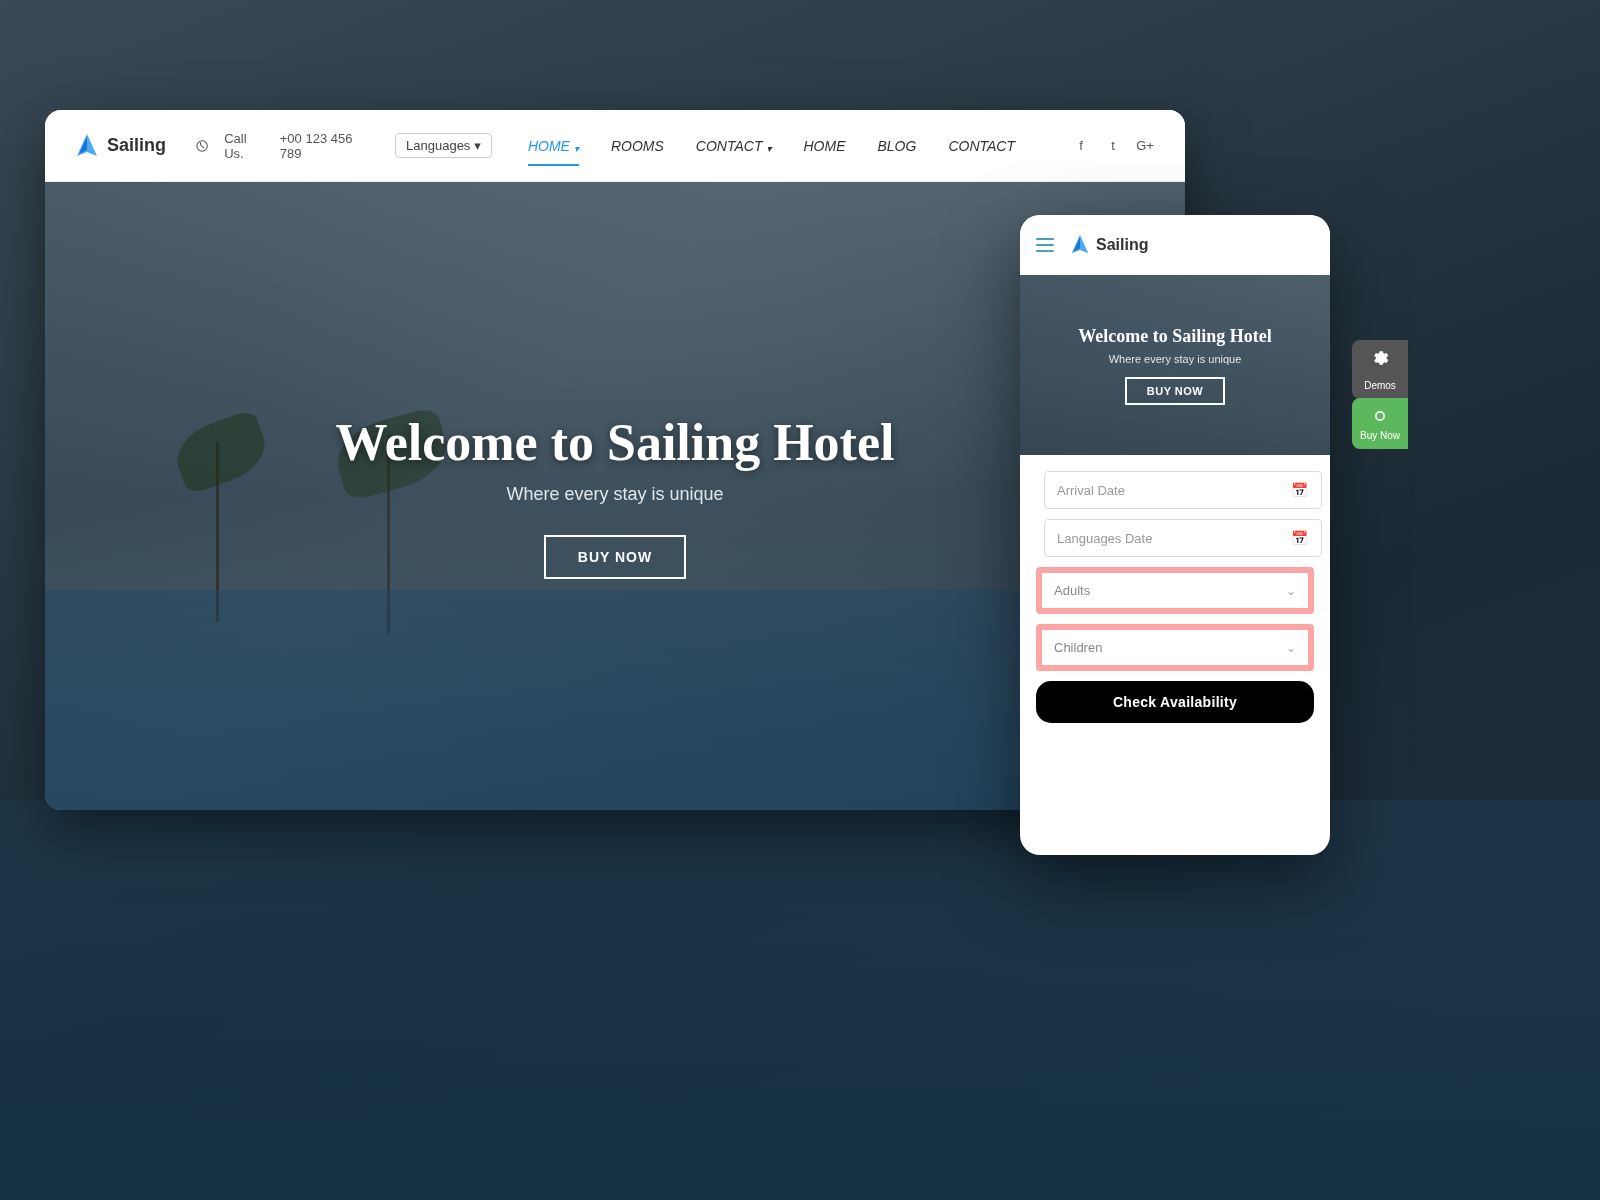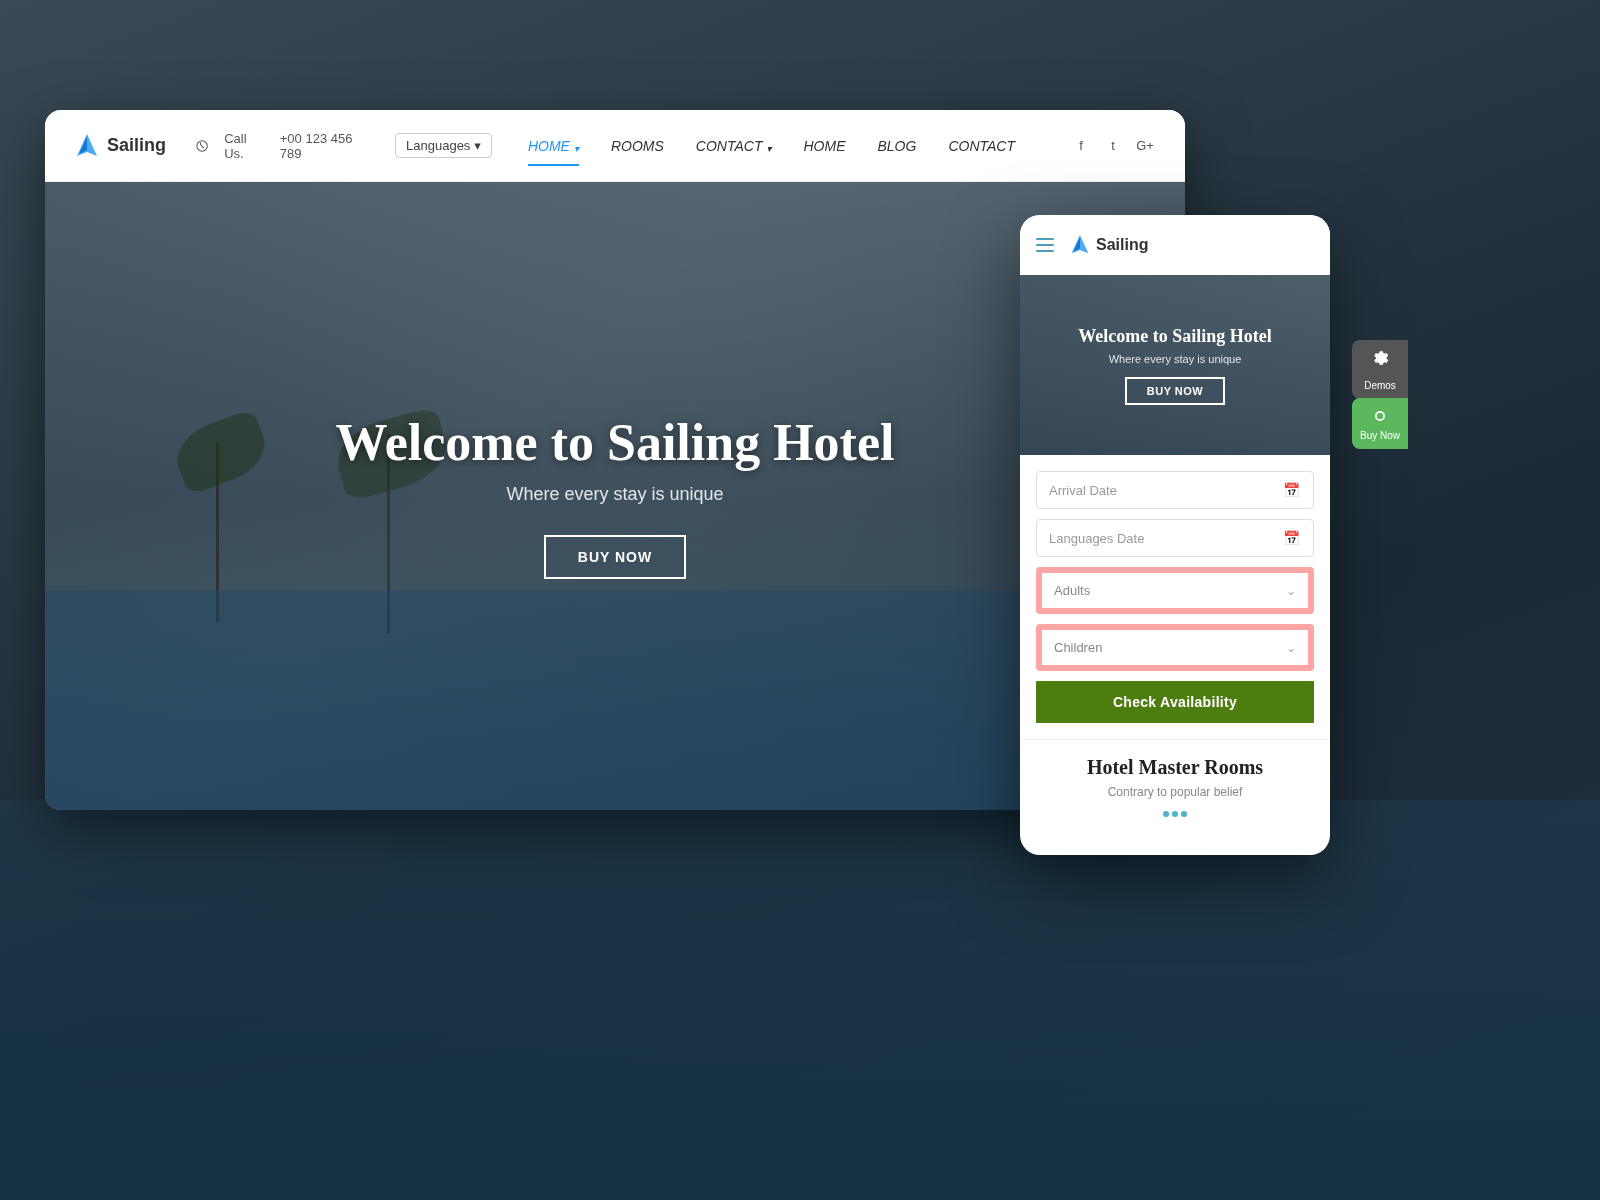--- a/index.html
+++ b/index.html
@@ -369,20 +369,21 @@
       width: 100%;
       padding: 10px 12px;
       border: 1px solid #ddd;
       border-radius: 4px;
       font-size: 13px;
       color: #999;
       display: flex;
       align-items: center;
       justify-content: space-between;
       cursor: pointer;
+      margin-left: 8px;
     }
 
     .booking-input-icon {
       color: #aaa;
       font-size: 14px;
     }
 
     .booking-select {
       width: 100%;
       padding: 10px 12px;
@@ -397,24 +398,24 @@
     }
 
     .booking-select-arrow {
       color: #aaa;
       font-size: 12px;
     }
 
     .check-avail-btn {
       width: 100%;
       padding: 13px;
-      background: #4d7c0f;
+      background: #000000;
       color: #fff;
       border: none;
-      border-radius: 1px;
+      border-radius: 15px;
       font-size: 14px;
       font-weight: 600;
       cursor: pointer;
       letter-spacing: 0.3px;
     }
 
     
     .mobile-rooms {
       padding: 16px;
       background: #fff;
@@ -621,29 +622,20 @@
 
     <div class="booking-select">
       <span>Children</span>
       <span class="booking-select-arrow">⌄</span>
     </div>
 
     <button class="check-avail-btn">Check Availability</button>
 
   </div>
 
-  <div class="mobile-rooms">
-    <h3 class="rooms-title">Hotel Master Rooms</h3>
-    <p class="rooms-subtitle">Contrary to popular belief</p>
-    <div class="rooms-wave">
-      <div class="wave-dot"></div>
-      <div class="wave-dot"></div>
-      <div class="wave-dot"></div>
-    </div>
-  </div>
 
 </div>
 
 <div class="side-demos-btn">
   <svg class="gear-icon-svg" viewBox="0 0 24 24" fill="white">
     <path d="M12 15a3 3 0 100-6 3 3 0 000 6zm7.94-3c0-.32-.03-.64-.06-.96l2.07-1.62-2-3.46-2.42.97a7 7 0 00-1.64-.95L15.5 4h-4l-.39 2.02a7 7 0 00-1.64.95l-2.42-.97-2 3.46 2.07 1.62A7 7 0 007 12c0 .32.03.64.06.96L5 14.58l2 3.46 2.42-.97a7 7 0 001.64.95L11.5 20h4l.39-2.02a7 7 0 001.64-.95l2.42.97 2-3.46-2.07-1.62c.03-.32.06-.63.06-.92z"></path>
   </svg>
   <span>Demos</span>
 </div>
 

